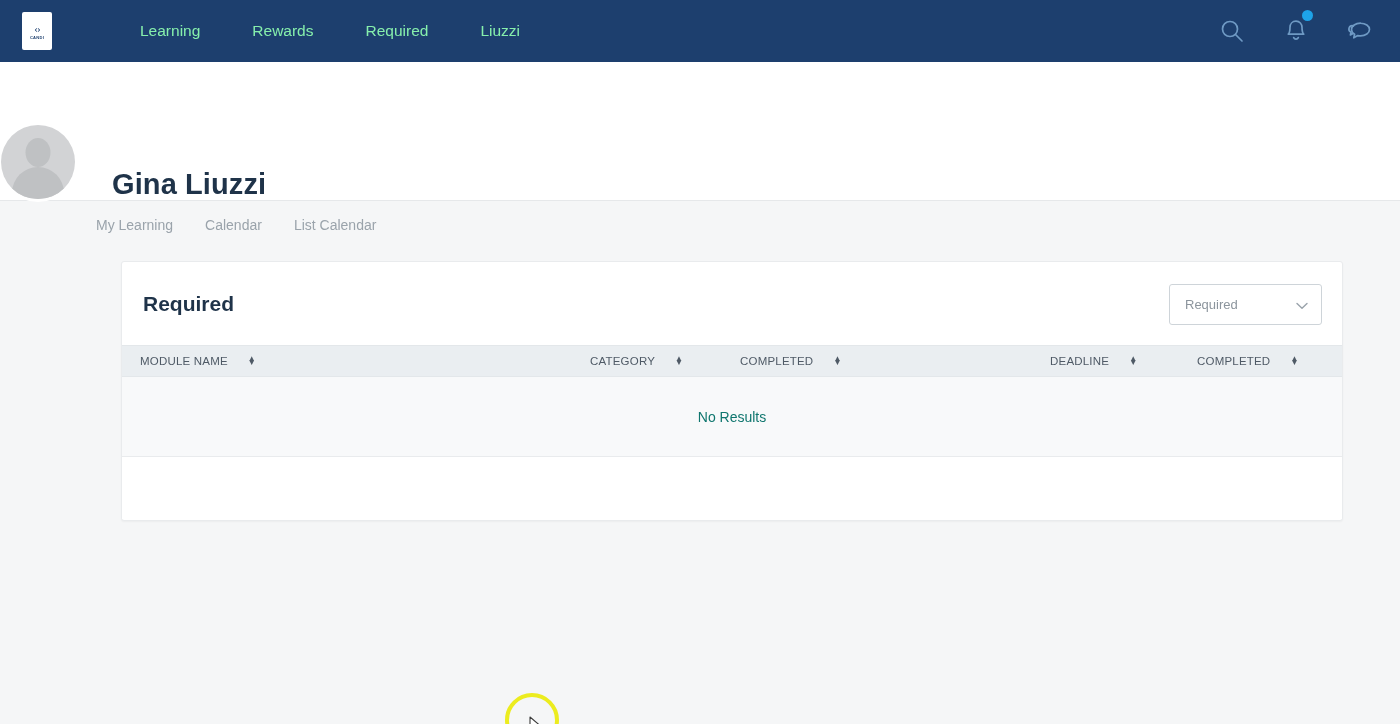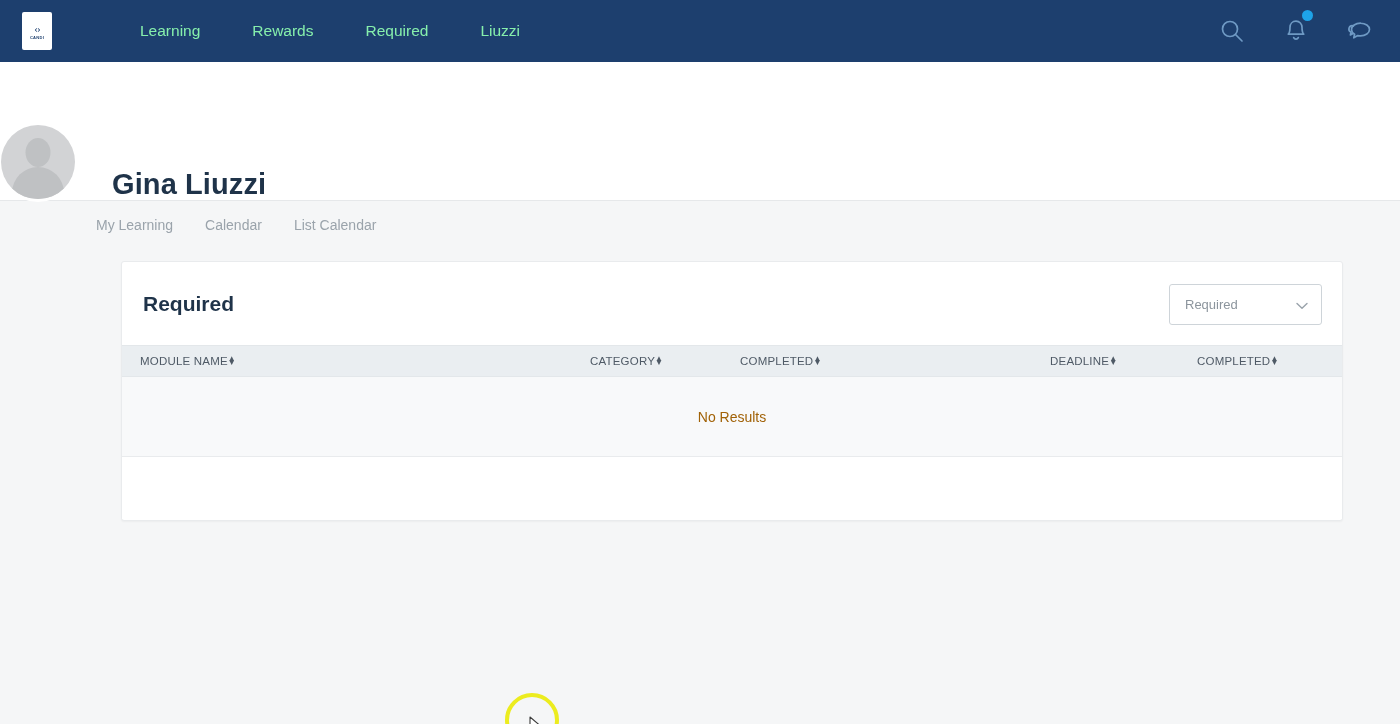--- a/index.html
+++ b/index.html
@@ -171,33 +171,33 @@
     height: 32px;
     display: flex; align-items: center;
     border-top: 1px solid #e3e7ea;
     border-bottom: 1px solid #e3e7ea;
   }
   .th {
     font-size: 11.5px; color: #4f5a66;
     letter-spacing: .2px;
     white-space: nowrap;
     cursor: pointer;
-    display: flex; align-items: center; gap: 0;
+    display: flex; align-items: center; gap: 20px;
   }
   .sort-arrows {
     display: inline-flex; flex-direction: column;
     line-height: .5; font-size: 8px; color: #4f5a66;
   }
   .table-body {
     background: #f8f9fa;
     height: 80px;
     display: flex; align-items: center; justify-content: center;
     border-bottom: 1px solid #e9ebed;
   }
-  .no-results { font-size: 14px; color: #a16207; }
+  .no-results { font-size: 14px; color: #0f766e; }
   .table-footer { height: 62px; background: #ffffff; }
 
   
   .cursor-ring {
     position: absolute;
     left: 505px; top: 492px;
     width: 54px; height: 54px;
     border: 4px solid #ecec1f;
     border-radius: 50%;
     pointer-events: none;

